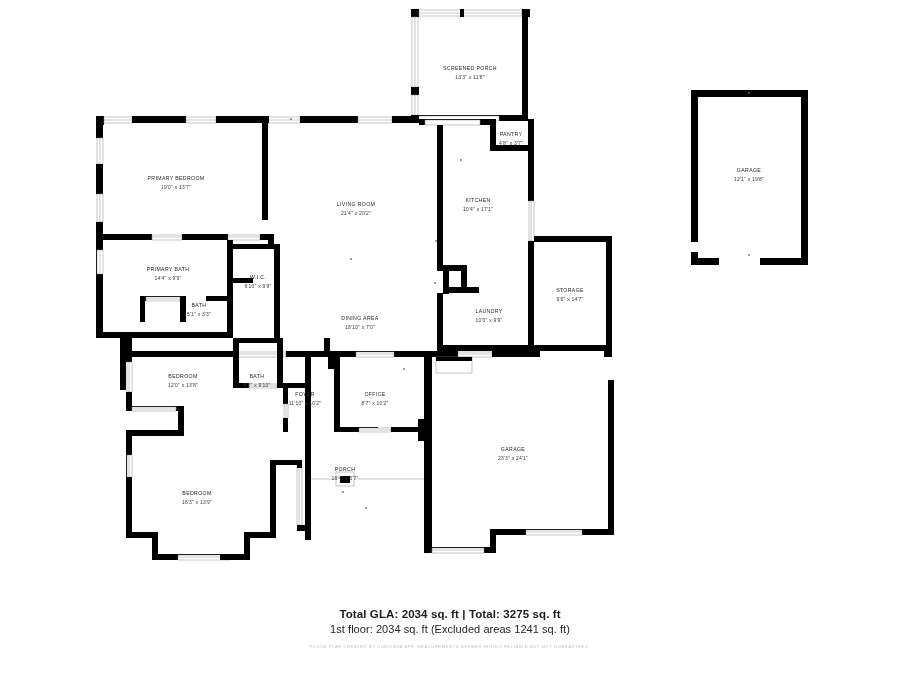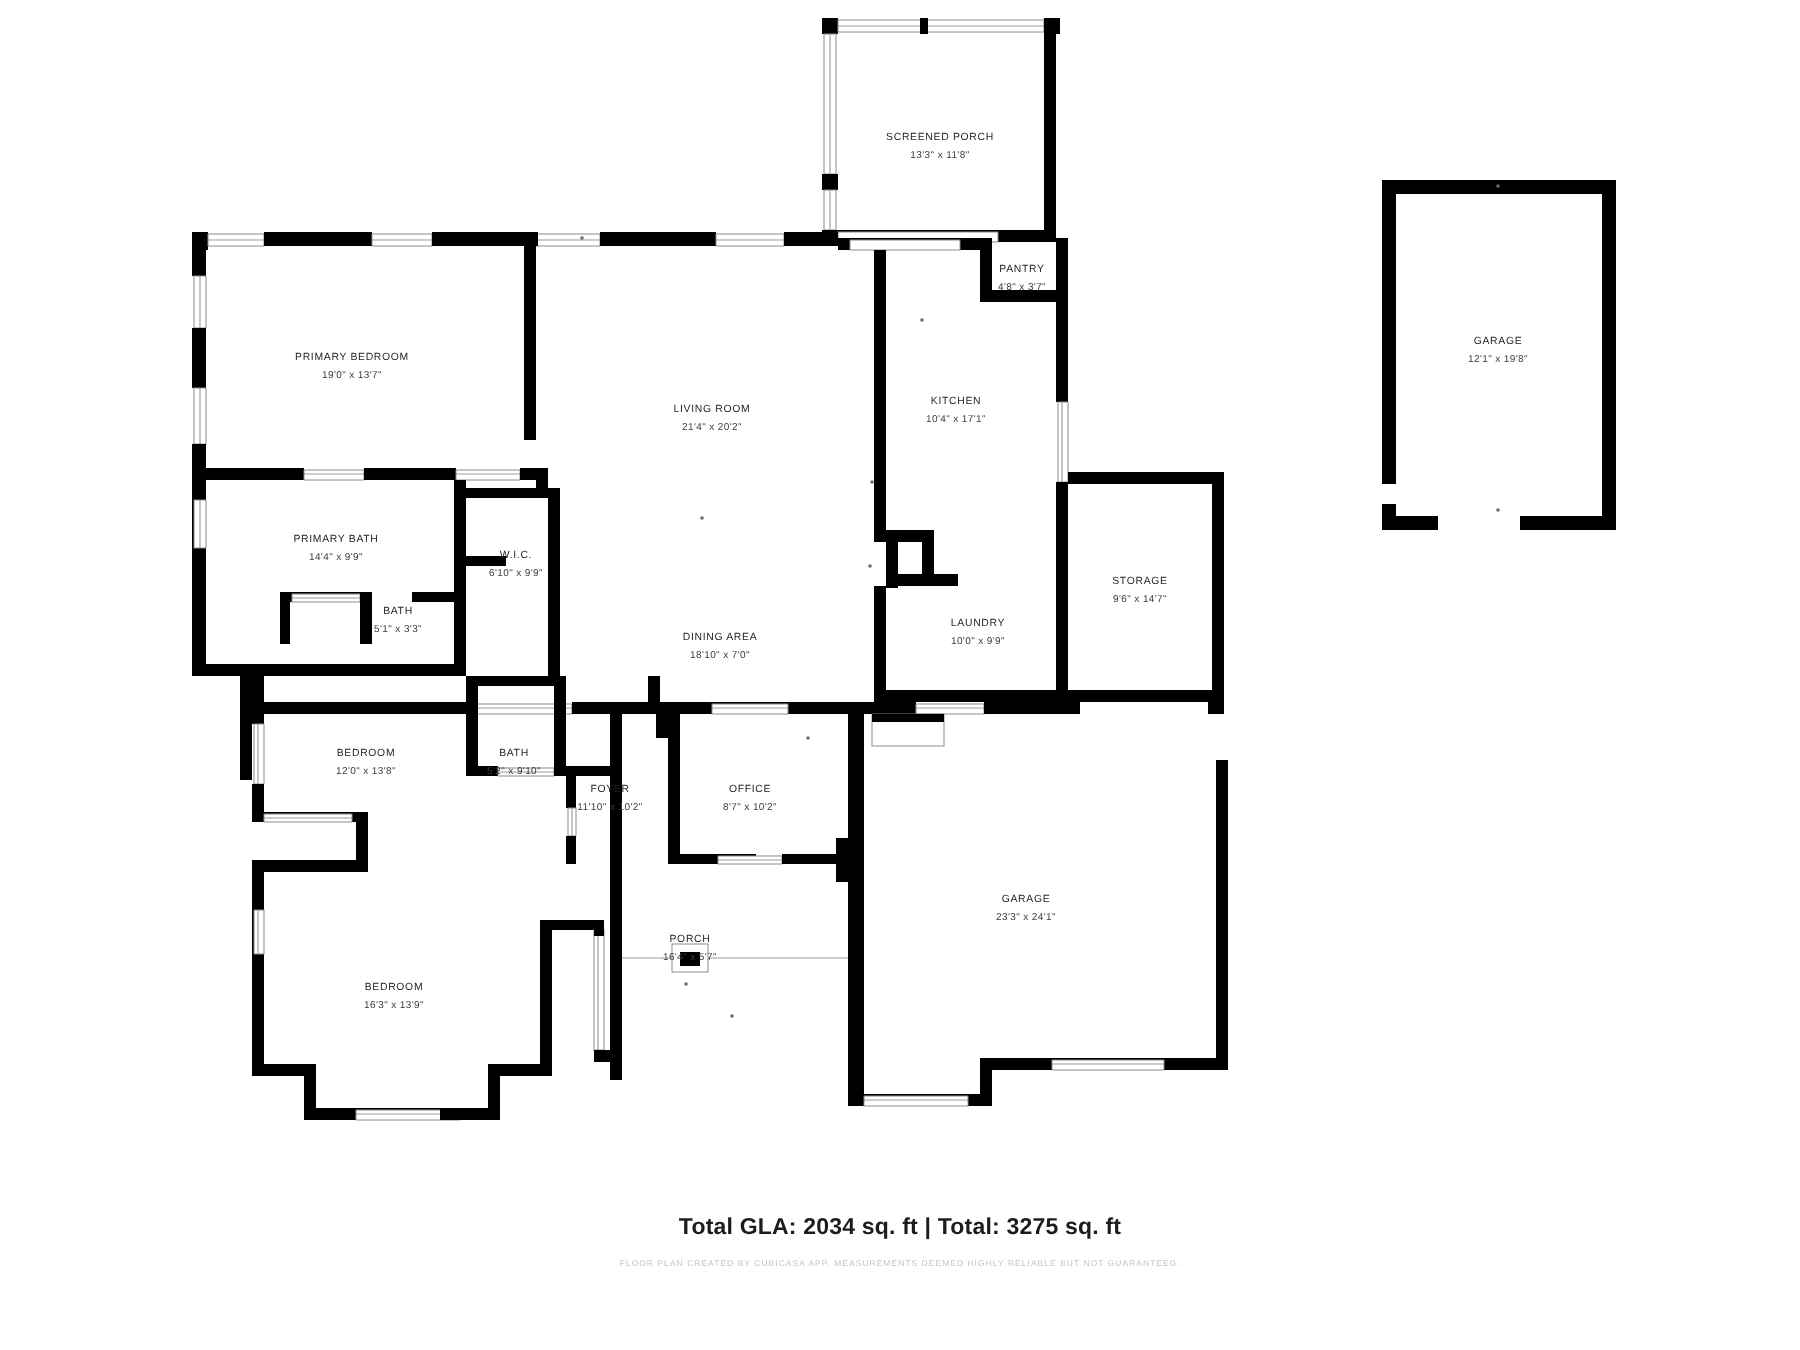--- a/index.html
+++ b/index.html
@@ -282,16 +282,17 @@
       <text class="rmdim" x="197" y="504">16'3" x 13'9"</text>
 
       <text class="rmname" x="749" y="172">GARAGE</text>
       <text class="rmdim" x="749" y="181">12'1" x 19'8"</text>
     </g>
 
   </svg>
 
   <div id="footer">
     <div class="f1">Total GLA: 2034 sq. ft | Total: 3275 sq. ft</div>
+    <div class="f2">1st floor: 2034 sq. ft (Excluded areas 1241 sq. ft)</div>
     <div class="f3">FLOOR PLAN CREATED BY CUBICASA APP. MEASUREMENTS DEEMED HIGHLY RELIABLE BUT NOT GUARANTEED.</div>
   </div>
 
 </div>
 
 </body></html>

